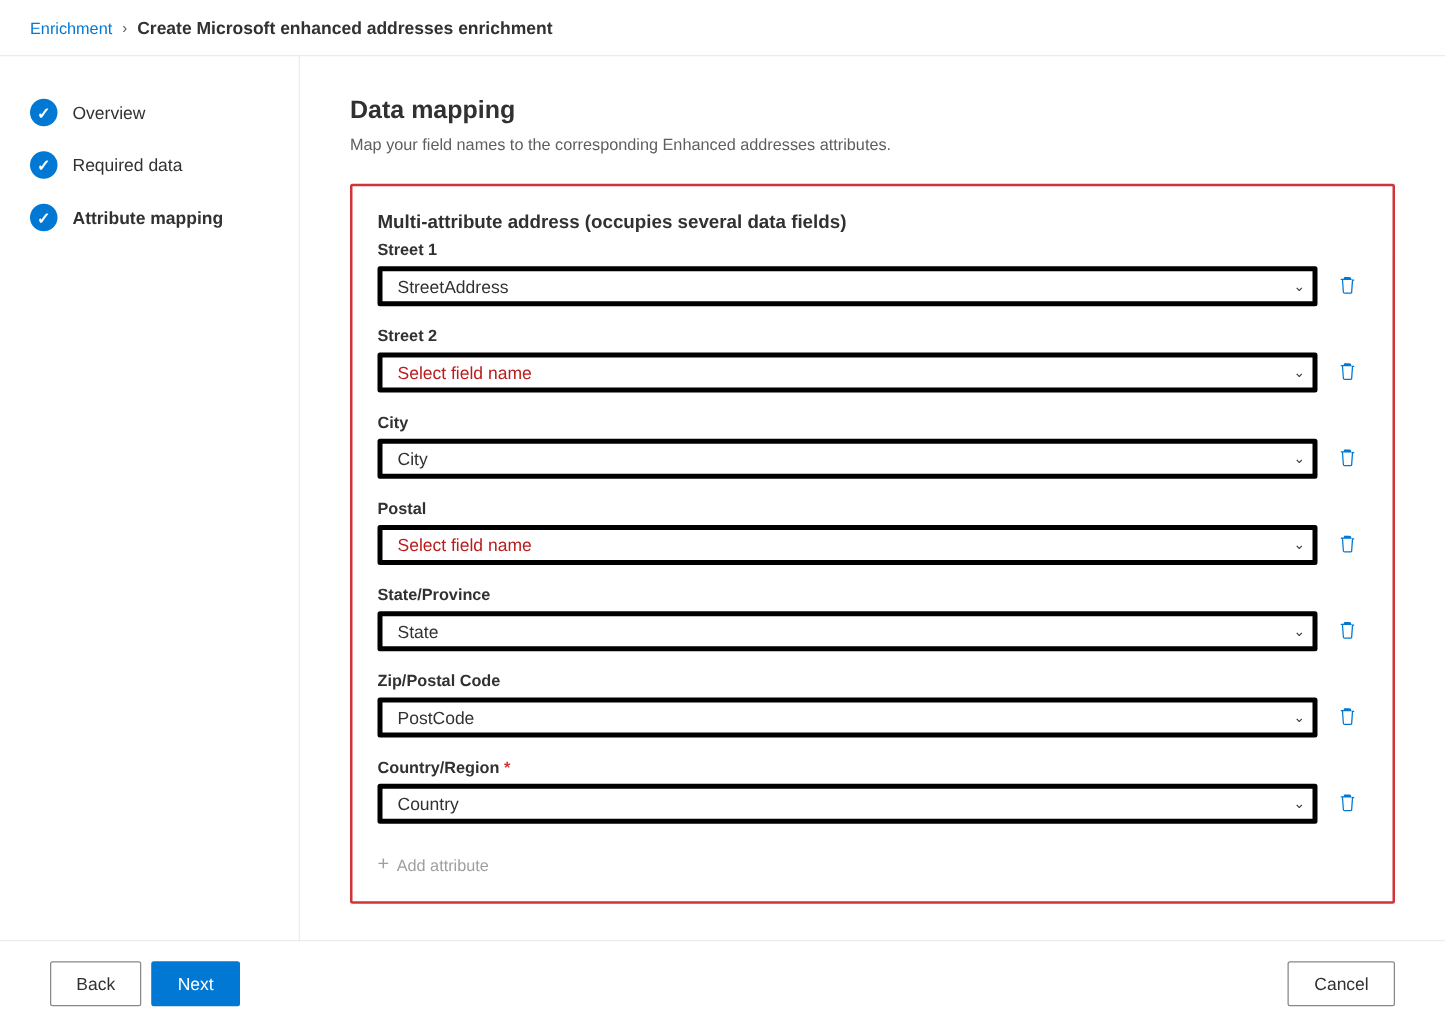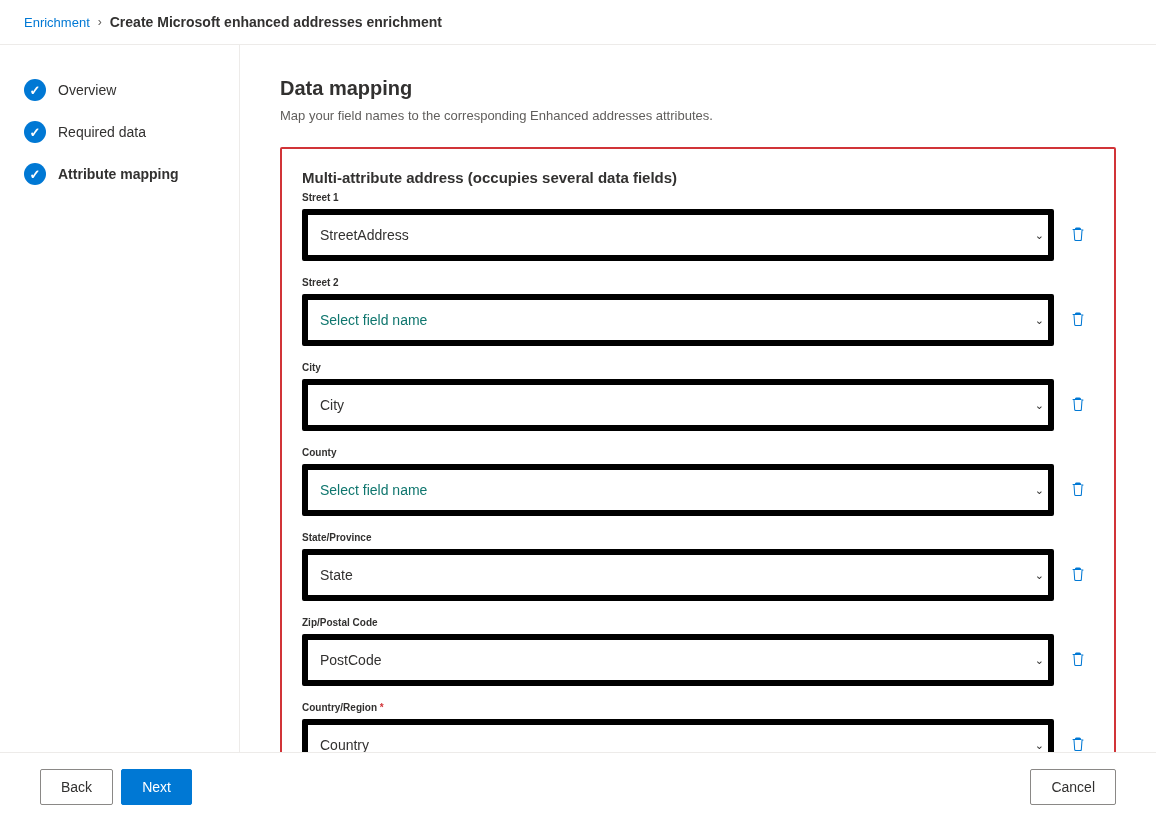--- a/index.html
+++ b/index.html
@@ -129,53 +129,53 @@
     }
     .card-subtitle .link-text {
       color: #0078d4;
     }
 
     
     .field-group {
       margin-bottom: 16px;
     }
     .field-label {
-      font-size: 10px;
+      font-size: 13px;
       font-weight: 600;
       color: #323130;
       margin-bottom: 6px;
       display: block;
     }
     .field-label .required {
       color: #d13438;
     }
     .field-row {
       display: flex;
       align-items: center;
       gap: 8px;
     }
     .select-wrapper {
       flex: 1;
       position: relative;
     }
     .select-box {
       width: 100%;
-      height: 52px;
-      border: 6px solid #000000;
+      height: 32px;
+      border: 4px solid #000000;
       border-radius: 2px;
       padding: 0 36px 0 12px;
       font-size: 14px;
       color: #323130;
       background: #fff;
       appearance: none;
       cursor: pointer;
       outline: none;
     }
     .select-box.placeholder {
-      color: #0f766e;
+      color: #b91c1c;
     }
     .chevron-icon {
       position: absolute;
       right: 10px;
       top: 50%;
       transform: translateY(-50%);
       pointer-events: none;
       color: #323130;
       font-size: 11px;
     }
@@ -322,21 +322,21 @@
             <div class="field-row">
               <div class="select-wrapper"><select class="select-box"><option value="" disabled="">City</option><option value="City" selected="">City</option></select><span class="chevron-icon">⌄</span></div>
               <button class="delete-btn">
                 <svg width="16" height="16" viewBox="0 0 16 16" fill="none" xmlns="http://www.w3.org/2000/svg">
                   <path d="M6.5 1h3a.5.5 0 0 1 .5.5V2H6v-.5a.5.5 0 0 1 .5-.5zM5 2v-.5A1.5 1.5 0 0 1 6.5.5h3A1.5 1.5 0 0 1 11 2v.5H13a.5.5 0 0 1 0 1h-.5l-.69 9.66A1.5 1.5 0 0 1 10.32 14H5.68a1.5 1.5 0 0 1-1.49-1.34L3.5 3H3a.5.5 0 0 1 0-1h2V2zm1 0h4V2H6v0zm-1.5 1l.68 9.55a.5.5 0 0 0 .5.45h4.64a.5.5 0 0 0 .5-.45L11.5 3h-7z" fill="#0078d4"></path>
                 </svg>
               </button>
             </div>
           </div>
           <div class="field-group">
-            <label class="field-label">County</label>
+            <label class="field-label">Postal</label>
             <div class="field-row">
               <div class="select-wrapper"><select class="select-box placeholder"><option value="">Select field name</option></select><span class="chevron-icon">⌄</span></div>
               <button class="delete-btn">
                 <svg width="16" height="16" viewBox="0 0 16 16" fill="none" xmlns="http://www.w3.org/2000/svg">
                   <path d="M6.5 1h3a.5.5 0 0 1 .5.5V2H6v-.5a.5.5 0 0 1 .5-.5zM5 2v-.5A1.5 1.5 0 0 1 6.5.5h3A1.5 1.5 0 0 1 11 2v.5H13a.5.5 0 0 1 0 1h-.5l-.69 9.66A1.5 1.5 0 0 1 10.32 14H5.68a1.5 1.5 0 0 1-1.49-1.34L3.5 3H3a.5.5 0 0 1 0-1h2V2zm1 0h4V2H6v0zm-1.5 1l.68 9.55a.5.5 0 0 0 .5.45h4.64a.5.5 0 0 0 .5-.45L11.5 3h-7z" fill="#0078d4"></path>
                 </svg>
               </button>
             </div>
           </div>
           <div class="field-group">

